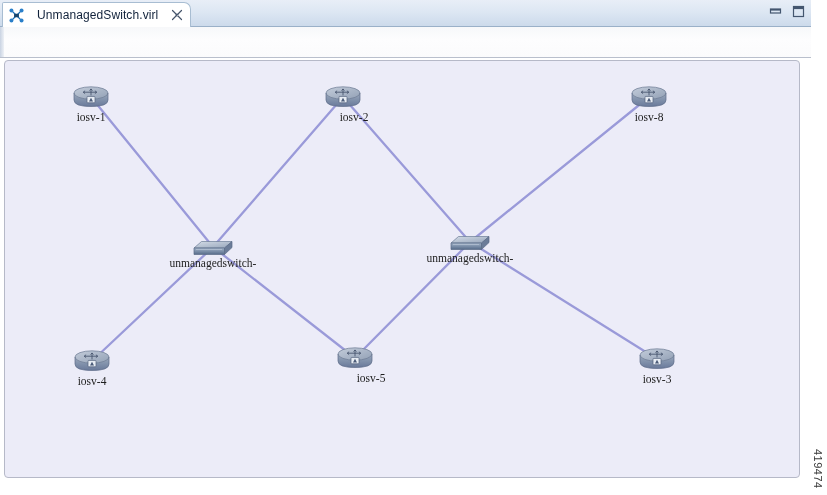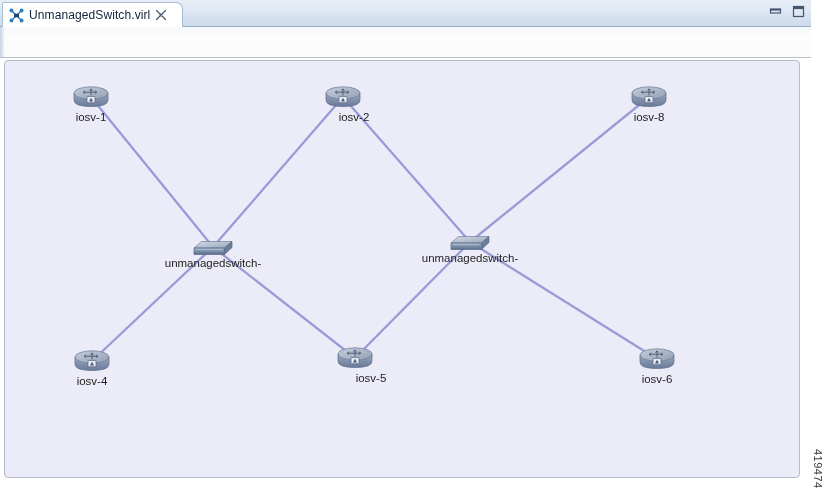--- a/index.html
+++ b/index.html
@@ -18,22 +18,22 @@
     background:linear-gradient(to bottom,#e8eef7 0%,#dde7f3 45%,#ccdaeb 100%);
     border-bottom:1px solid #9ab0c8;
     box-sizing:border-box;
   }
   #tab{
     position:absolute;left:2px;top:2px;height:25px;
     background:#ffffff;
     border:1px solid #a8bdd2;border-bottom:none;
     border-top-left-radius:2px;border-top-right-radius:7px;
     box-sizing:border-box;
-    display:flex;align-items:center;gap:5px;
-    padding:0 15px 0 6px;
+    display:flex;align-items:center;gap:13px;
+    padding:0 7px 0 6px;
   }
   #tab .tab-title{
     font-size:12px;color:#11223b;white-space:nowrap;letter-spacing:0.1px;
   }
   .tab-icon{width:15px;height:15px;display:block;flex:0 0 auto;}
   .close-icon{width:12px;height:12px;display:block;flex:0 0 auto;cursor:pointer;}
 
   
   #winbtns{position:absolute;right:6px;top:5px;display:flex;gap:10px;align-items:center;}
   .winbtn{width:13px;height:13px;display:block;cursor:pointer;}
@@ -61,21 +61,21 @@
     overflow:hidden;
   }
   #canvas{position:absolute;left:0;top:0;width:100%;height:100%;}
   #links{position:absolute;left:0;top:0;width:100%;height:100%;}
 
   .node{position:absolute;width:0;height:0;}
   .node .glyph{position:absolute;transform:translate(-50%,-50%);}
   .node .label{
     position:absolute;left:0;transform:translateX(-50%);
     font-size:11.5px;color:#1d1d1d;white-space:nowrap;text-align:center;
-    font-family:Liberation Sans, sans-serif;
+    font-family:Liberation Serif, serif;
   }
   .router-svg{width:38px;height:24px;display:block;}
   .switch-svg{width:40px;height:20px;display:block;}
 
   
   #figid{
     position:absolute;right:3px;bottom:6px;
     font-size:11px;color:#3a3a3a;
     writing-mode:vertical-rl;
     font-family:"Liberation Sans","DejaVu Sans",sans-serif;
@@ -358,21 +358,21 @@
       <path d="M19 4.2 L19 10"></path>
       <path d="M11.5 7.2 L24.5 7.2"></path>
       <path d="M12.8 6.0 L11.3 7.2 L12.8 8.4"></path>
       <path d="M23.2 6.0 L24.7 7.2 L23.2 8.4"></path>
       <path d="M17.8 5.3 L19 4.0 L20.2 5.3"></path>
     </g>
     <rect x="15" y="11.4" width="8" height="6.4" rx="0.8" fill="#e7ecf3" stroke="#53617d" stroke-width="0.7"></rect>
     <path d="M17 16.6 L19 12.8 L21 16.6 Z" fill="#4a5a78"></path>
   </svg>
             </div>
-            <div class="label" style="top: 14px;">iosv-6</div>
+            <div class="label" style="top: 14px;">iosv-3</div>
           </div>
         </div>
     </div>
   </div>
 
 </div>
 
 <div id="figid">419474</div>
 
 </body></html>

